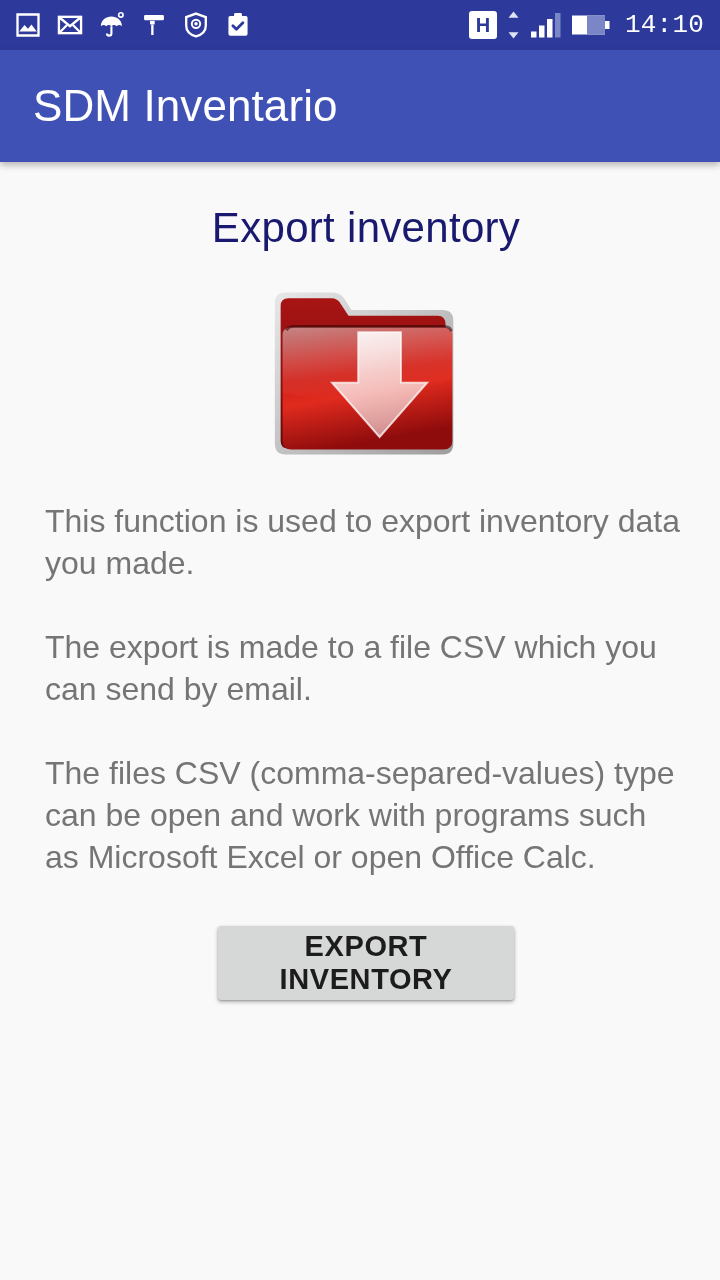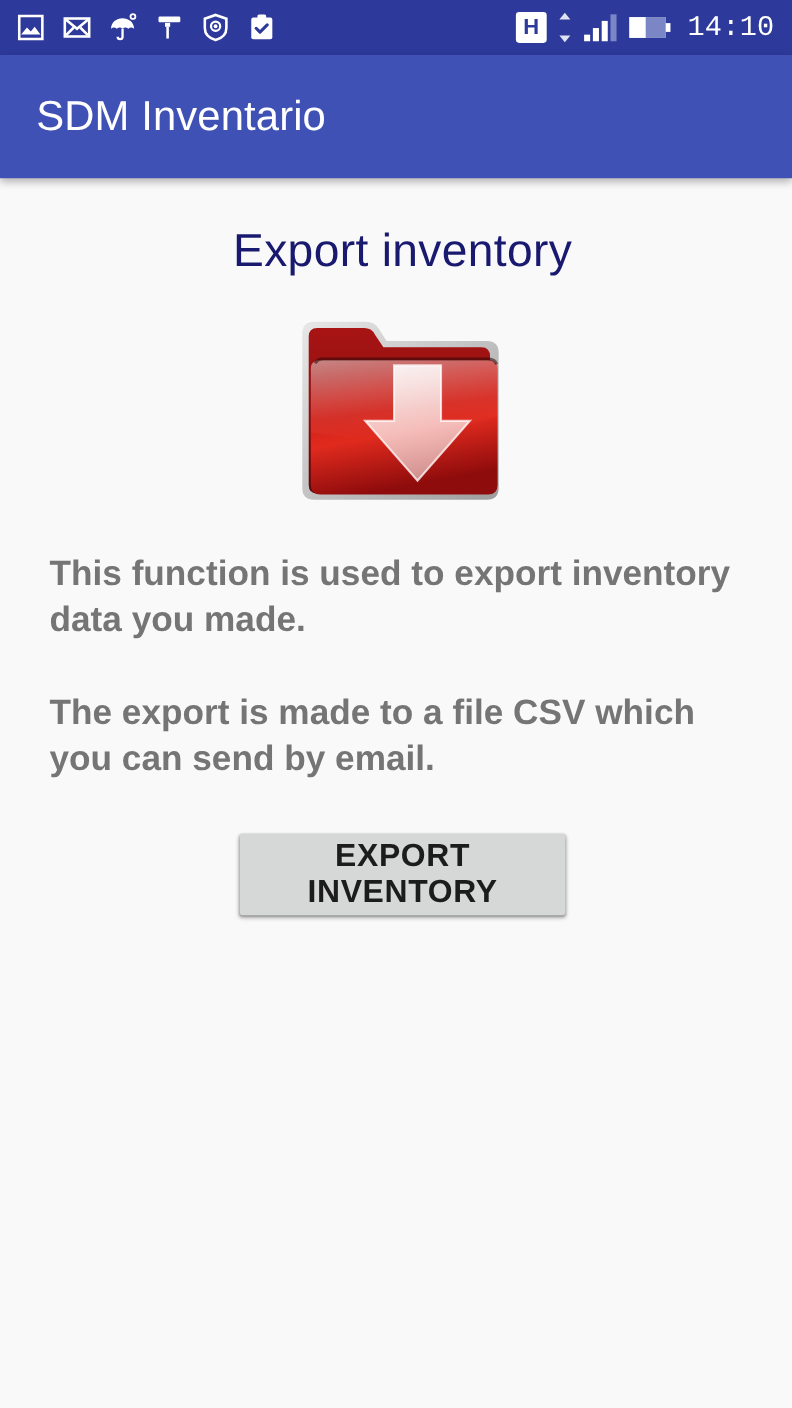--- a/index.html
+++ b/index.html
@@ -74,21 +74,21 @@
     background: #3f51b5;
     display: flex;
     align-items: center;
     box-sizing: border-box;
     padding-left: 33px;
     box-shadow: 0 3px 7px rgba(0,0,0,0.28);
     z-index: 5;
   }
   .app-title {
     color: #ffffff;
-    font-size: 38px;
+    font-size: 44px;
     font-weight: 500;
     letter-spacing: 0.1px;
   }
 
   
   .content {
     position: absolute;
     top: 162px; left: 0;
     width: 720px;
     height: 1118px;
@@ -119,21 +119,20 @@
   .desc {
     margin: 0;
     padding: 0 33px;
     color: #757575;
     font-size: 32px;
     line-height: 42px;
     font-weight: 400;
   }
   .desc p {
     margin: 0 0 42px 0;
-    font-weight: bold;
   }
   .desc p:last-child { margin-bottom: 0; }
   .desc-block { margin-top: 32px; }
 
   .btn-row {
     display: flex;
     justify-content: center;
     margin-top: 48px;
   }
   .export-btn {
@@ -285,19 +284,20 @@
       <path d="M92 60 h44 v52 h27 l-49 56 l-49-56 h27 z" fill="url(#arrowGrad)"></path>
       <path d="M92 60 h44 v52 h27 l-49 56 l-49-56 h27 z" fill="none" stroke="#ffffff" stroke-opacity="0.75" stroke-width="2"></path>
 
       <path d="M18 58 q2-4 8-4 h154 q7 0 8 5" fill="none" stroke="#2b0303" stroke-width="3" stroke-opacity="0.55"></path>
     </svg>
   </div>
 
   <div class="desc desc-block">
     <p>This function is used to export inventory data you made.</p>
     <p>The export is made to a file CSV which you can send by email.</p>
+    <p>The files CSV (comma-separed-values) type can be open and work with programs such as Microsoft Excel or open Office Calc.</p>
   </div>
 
   <div class="btn-row">
     <button class="export-btn">EXPORT INVENTORY</button>
   </div>
 
 </div>
 
 </body></html>

